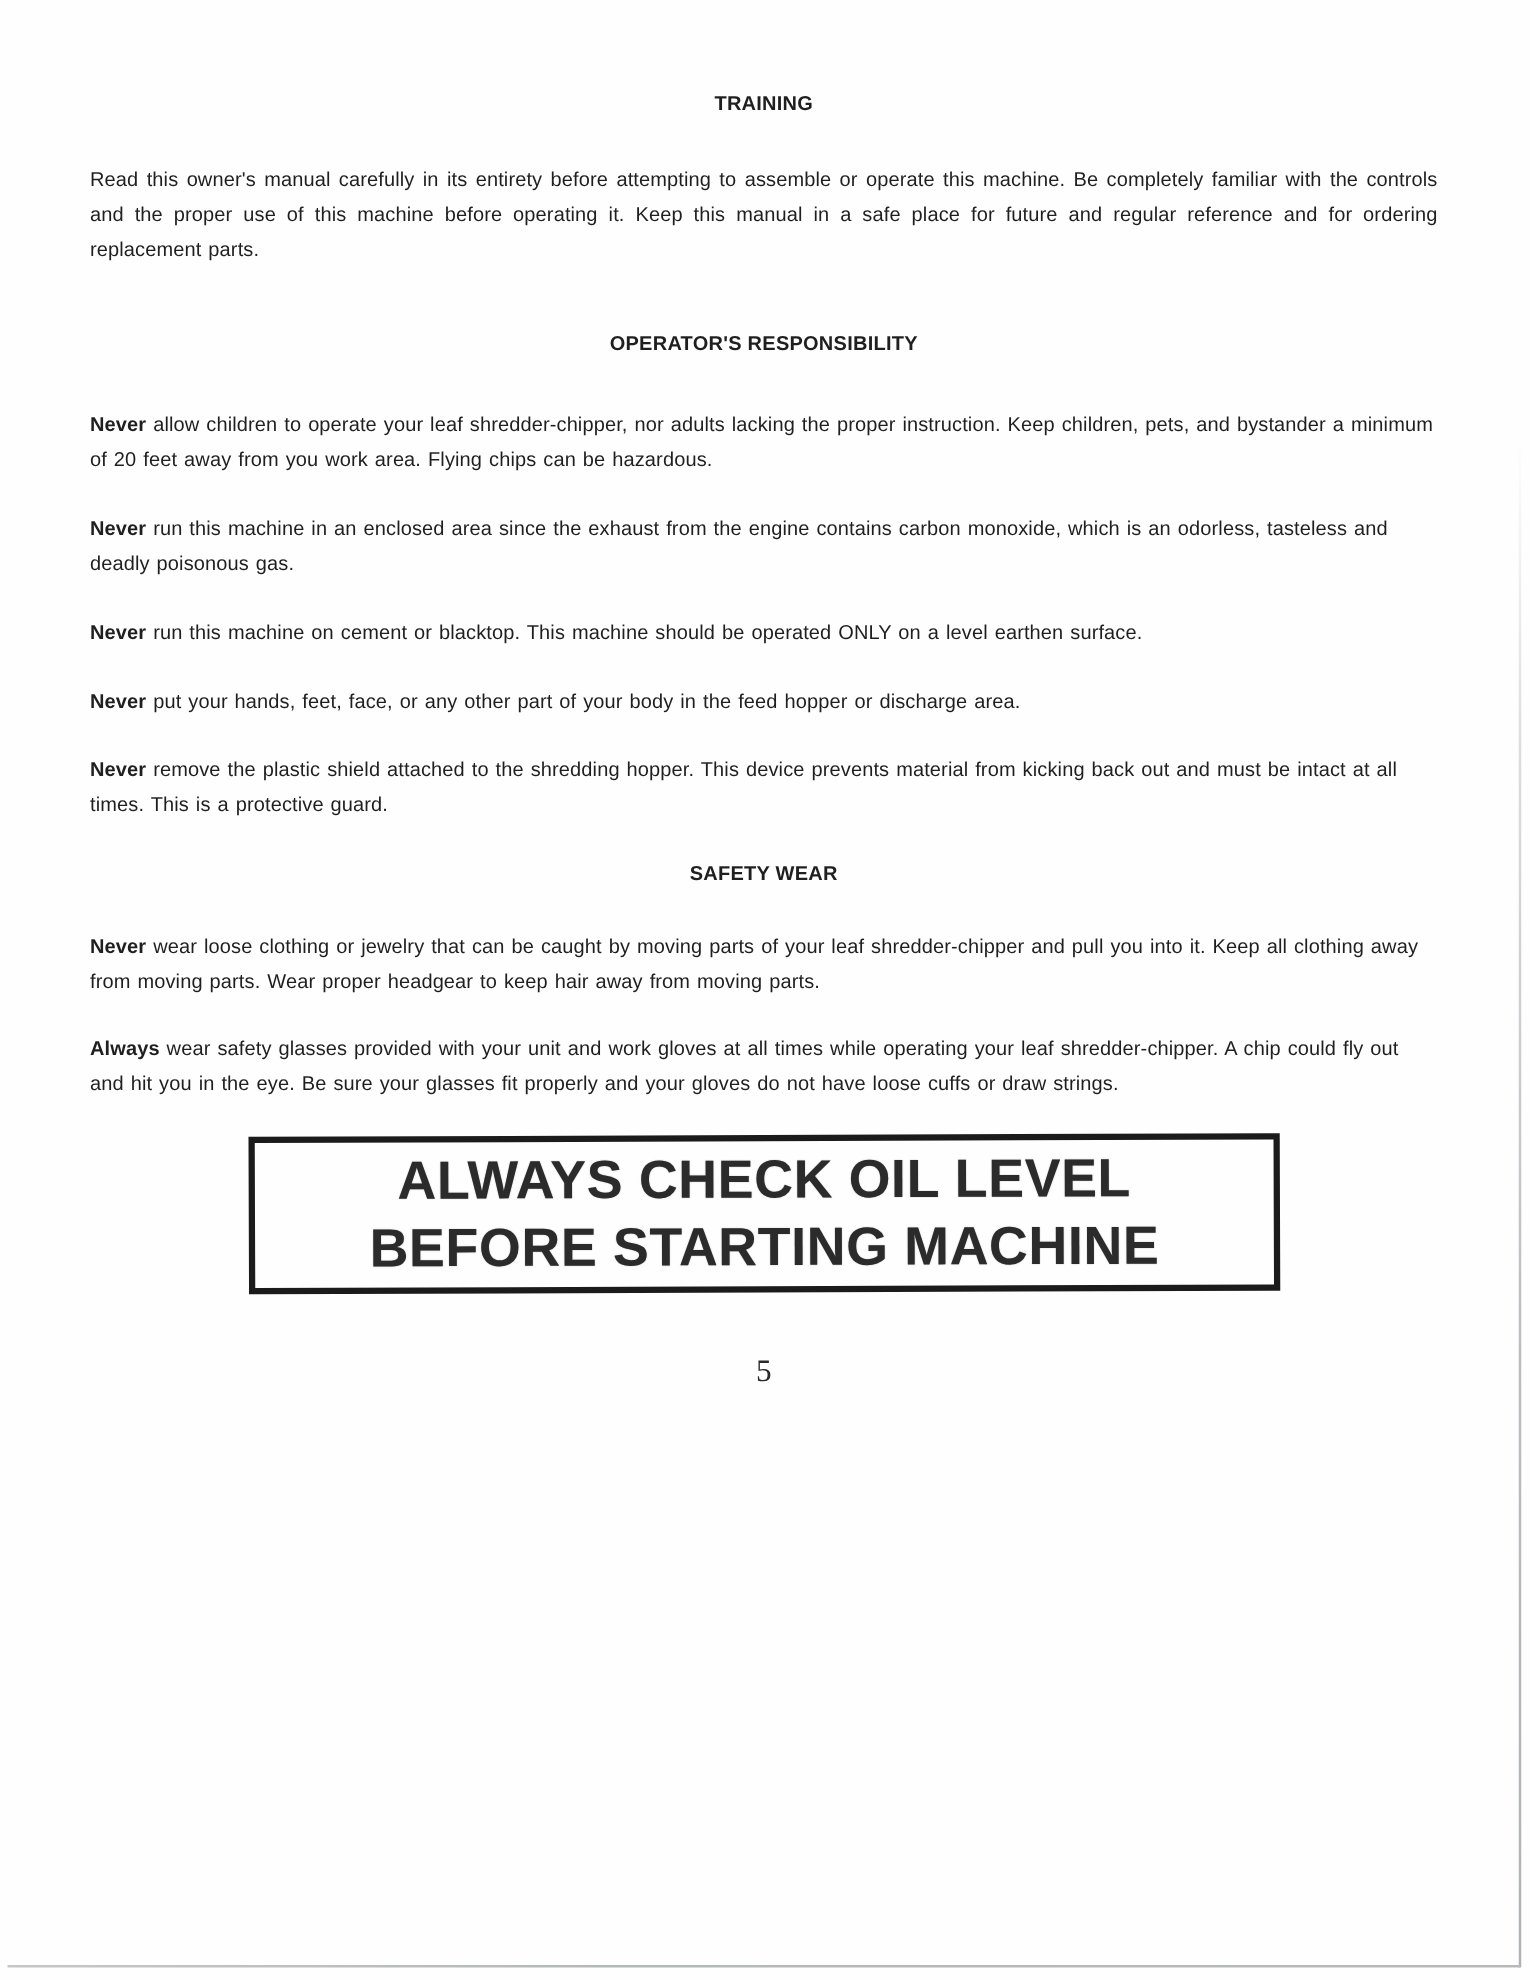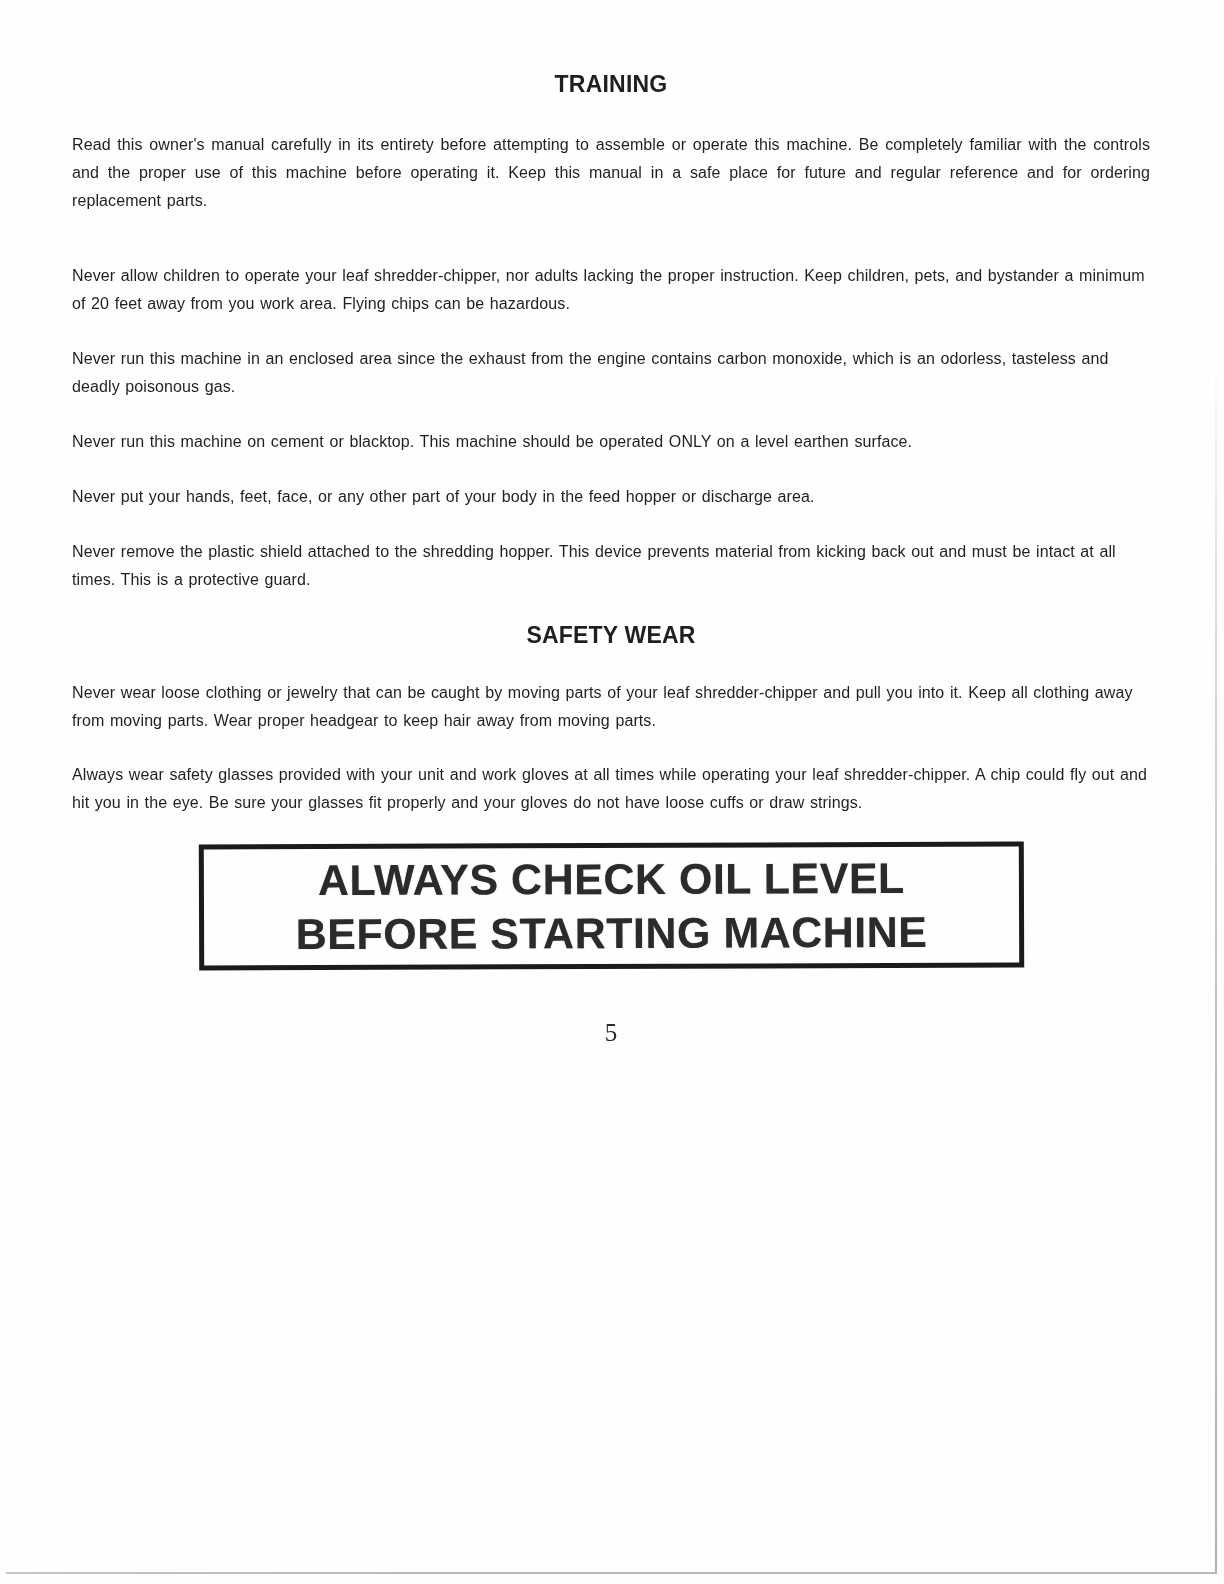--- a/index.html
+++ b/index.html
@@ -8,29 +8,29 @@
     background: #fdfdfd;
     font-family: "Liberation Sans", sans-serif;
     color: #1f1f1f;
     position: relative;
     overflow: hidden;
   }
   .page { position: absolute; inset: 0; background: #fefefe; }
   .content { padding: 70px 74px 0 72px; }
 
   .heading {
-    font-size: 23px; font-weight: 700; text-align: center;
+    font-size: 16px; font-weight: 700; text-align: center;
     line-height: 28px; margin: 0; letter-spacing: 0.2px;
   }
   .body-p {
     font-size: 16px; line-height: 28px; margin: 0;
     letter-spacing: 0.1px; word-spacing: 1px;
   }
   .justify { text-align: justify; }
-  .lead { font-weight: 400; }
+  .lead { font-weight: 700; }
 
   #h-training   { margin-bottom: 33px; }
   #p-train-0    { margin-bottom: 47px; }
   #h-operator   { margin-bottom: 37px; }
   .op-p         { margin-bottom: 27px; }
   #h-safety     { margin-top: 8px; margin-bottom: 30px; }
   .sw-p         { margin-bottom: 26px; }
 
   .warning-box {
     margin: 26px auto 0 auto;
@@ -73,20 +73,21 @@
 </head>
 <body>
 
 <div class="page">
   <div class="content">
 
     <h2 class="heading" id="h-training">TRAINING</h2>
 
     <p class="body-p justify" id="p-train-0"><span>Read this owner's manual carefully in its entirety before attempting to assemble or operate this machine.  Be completely familiar with the controls and the proper use of this machine before operating it.  Keep this manual in a safe place for future and regular reference and for ordering replacement parts.</span></p>
 
+    <h2 class="heading" id="h-operator">OPERATOR'S RESPONSIBILITY</h2>
 
     <p class="body-p op-p"><b class="lead">Never</b><span> allow children to operate your leaf shredder-chipper, nor adults lacking the proper instruction. Keep children, pets, and bystander a minimum of 20 feet away from you work area.  Flying chips can be hazardous.</span></p>
 
     <p class="body-p op-p"><b class="lead">Never</b><span> run this machine in an enclosed area since the exhaust from the engine contains carbon monoxide, which is an odorless, tasteless and deadly poisonous gas.</span></p>
 
     <p class="body-p op-p"><b class="lead">Never</b><span> run this machine on cement or blacktop.  This machine should be operated ONLY on a level earthen surface.</span></p>
 
     <p class="body-p op-p"><b class="lead">Never</b><span> put your hands, feet, face, or any other part of your body in the feed hopper or discharge area.</span></p>
 
     <p class="body-p op-p"><b class="lead">Never</b><span> remove the plastic shield attached to the shredding hopper.  This device prevents material from kicking back out and must be intact at all times.  This is a protective guard.</span></p>

